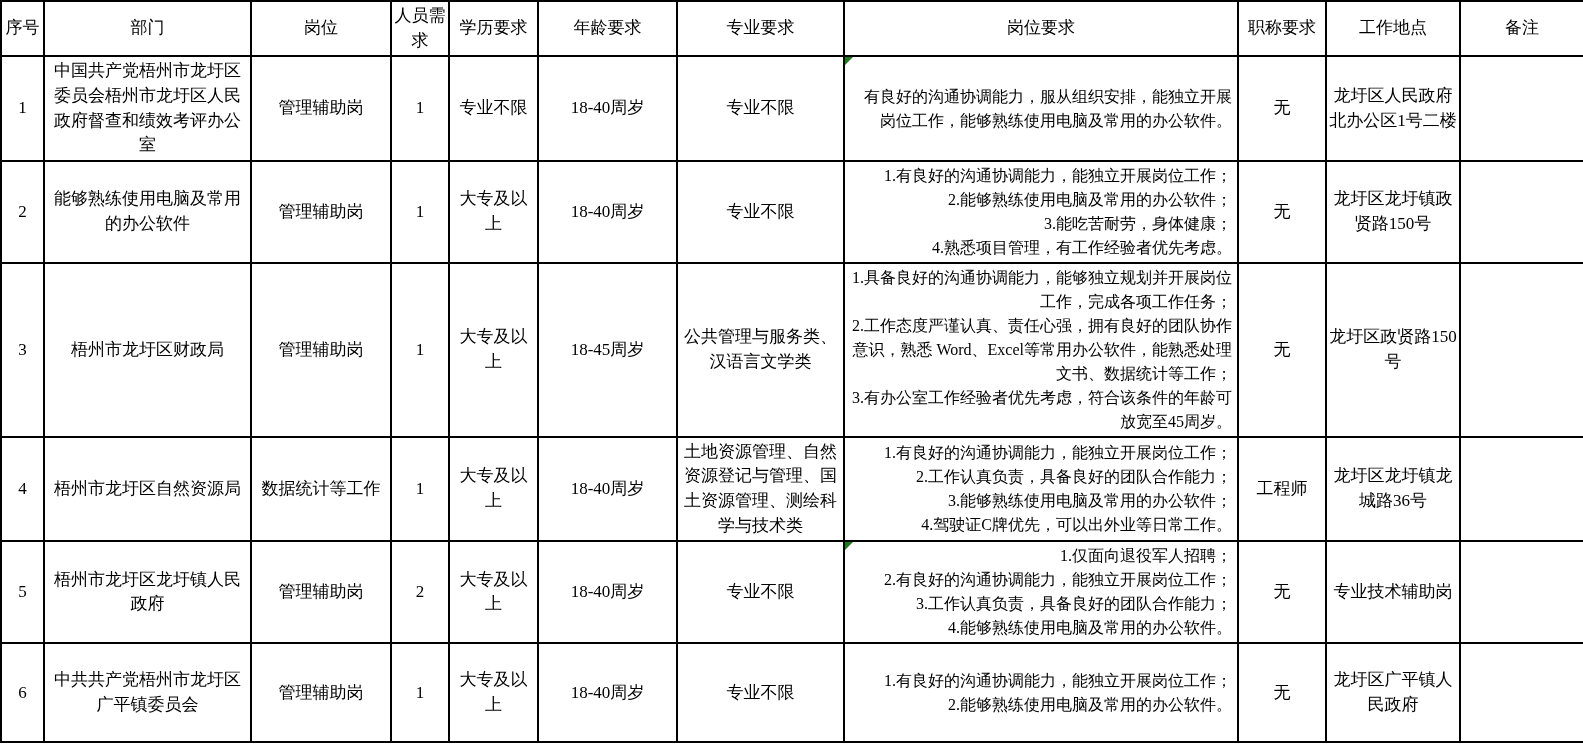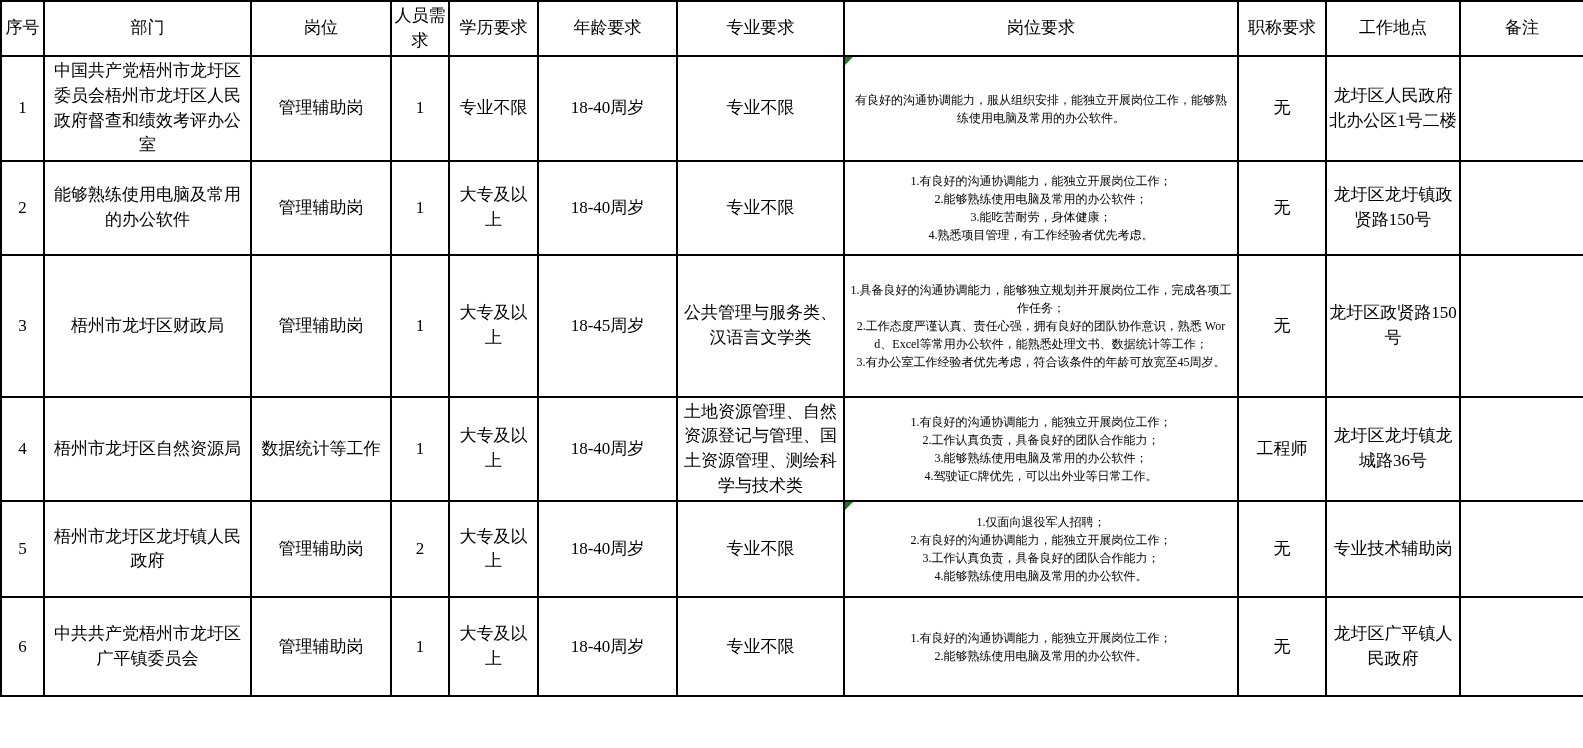--- a/index.html
+++ b/index.html
@@ -3,21 +3,21 @@
 <meta charset="utf-8">
 <style>
   html,body{margin:0;padding:0;background:#fff;}
   body{font-family:"Liberation Serif","DejaVu Serif",serif;color:#000;}
   table{border-collapse:collapse;table-layout:fixed;width:1583px;}
   td{border:2px solid #000;text-align:center;vertical-align:middle;
      padding:2px;font-size:17px;line-height:1.45;overflow:hidden;
      word-break:break-all;}
   .title-row td{font-size:28px;font-weight:bold;height:43px;line-height:1.2;}
   .header-row td{height:44px;}
-  .req{text-align:center;padding:2px 5px;font-size:12px;line-height:1.5;
+  .req{text-align:right;padding:2px 5px;font-size:16px;line-height:1.5;
        white-space:pre-line;position:relative;}
   .flag{position:absolute;top:0;left:0;width:0;height:0;
         border-top:8px solid #1f7a1f;border-right:8px solid transparent;}
   .h1{height:97px}.h2{height:94px}.h3{height:142px}
   .h4{height:96px}.h5{height:96px}.h6{height:99px}
 </style>
 </head>
 <body>
 
 <table>

